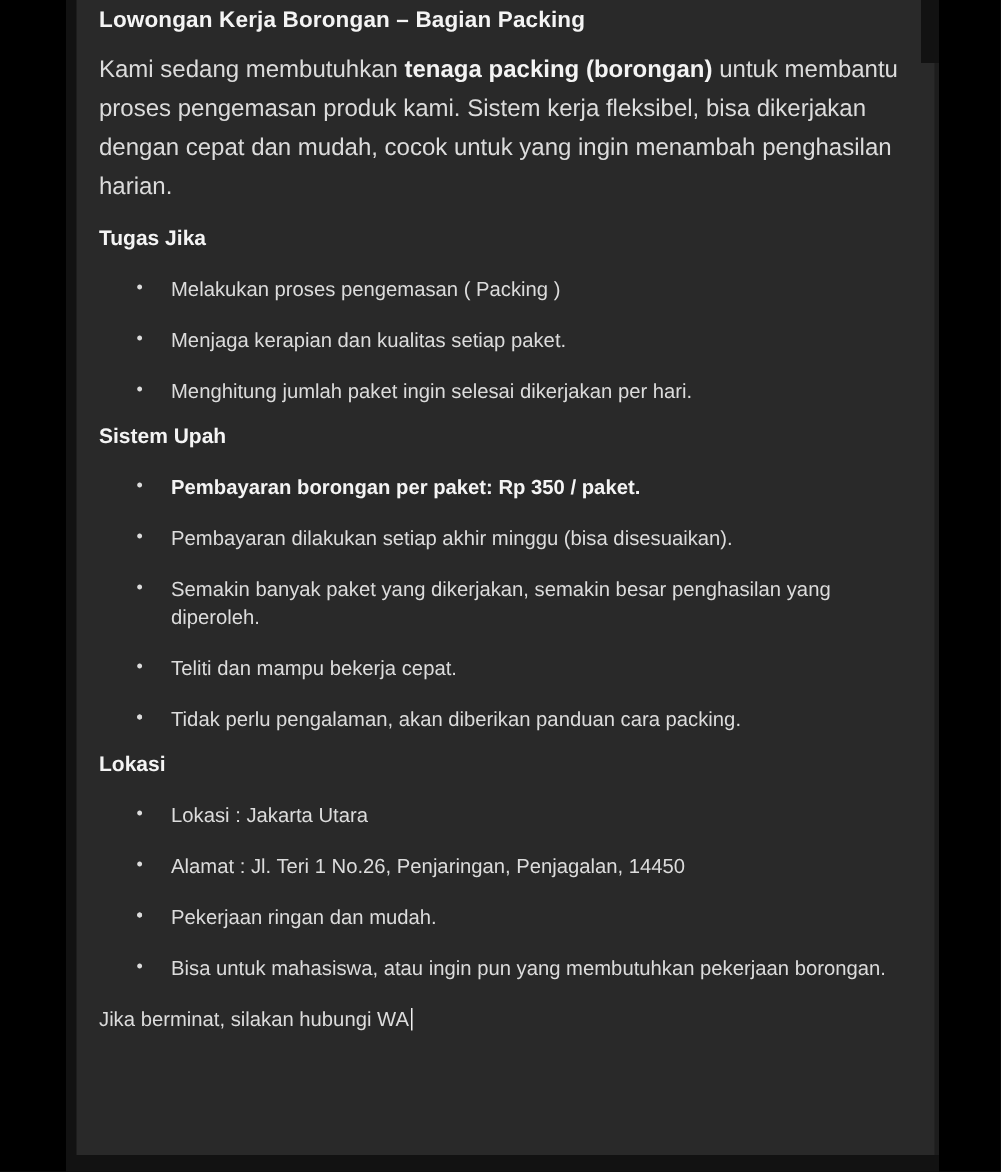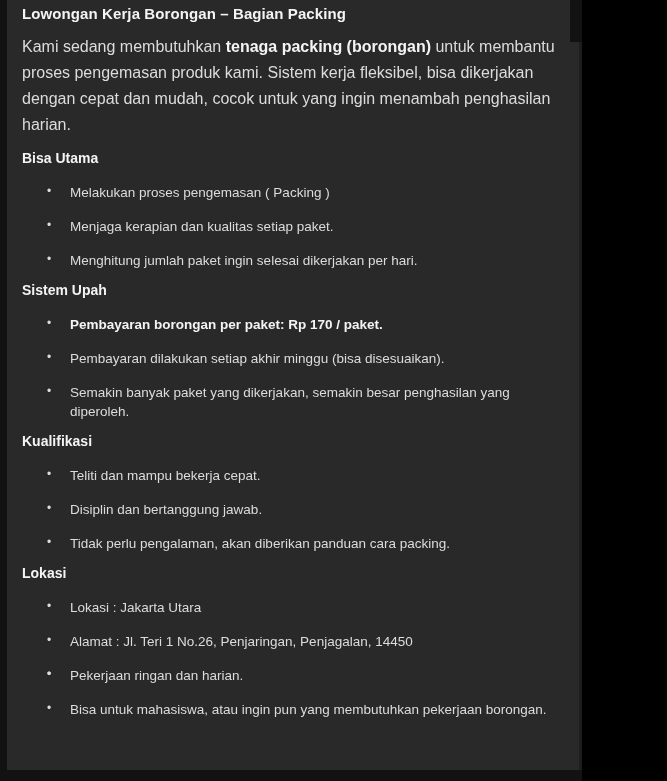--- a/index.html
+++ b/index.html
@@ -8,20 +8,21 @@
     --text:#dcdcdc;
     --bold:#f4f4f4;
   }
   html,body{margin:0;padding:0;background:#000;}
   .page{
     position:relative;
     width:582px;height:781px;
     background:var(--bg);
     overflow:hidden;
     font-family:"Liberation Sans", sans-serif;
+    margin-left:44px;
     -webkit-font-smoothing:antialiased;
   }
   .content{padding:4px 24px 0 22px;}
   h1.doc-title{
     margin:0;
     font-size:15px;line-height:20px;
     font-weight:700;color:var(--bold);
     letter-spacing:.1px;
   }
   p.intro{
@@ -67,47 +68,47 @@
   .edge-bottom{left:0;top:770px;width:667px;height:11px;}
 </style>
 </head>
 <body>
 
 <div class="page">
   <div class="content">
     <h1 class="doc-title">Lowongan Kerja Borongan – Bagian Packing</h1>
     <p class="intro"><span>Kami sedang membutuhkan </span><span class="b">tenaga packing (borongan)</span><span> untuk membantu proses pengemasan produk kami. Sistem kerja fleksibel, bisa dikerjakan dengan cepat dan mudah, cocok untuk yang ingin menambah penghasilan harian.</span></p>
     <div id="sections">
-        <h2 class="heading">Bisa Utama</h2>
+        <h2 class="heading">Tugas Jika</h2>
         <ul class="bullets">
           <li><span class="dot">•</span><span>Melakukan proses pengemasan ( Packing )</span></li>
           <li><span class="dot">•</span><span>Menjaga kerapian dan kualitas setiap paket.</span></li>
           <li><span class="dot">•</span><span>Menghitung jumlah paket ingin selesai dikerjakan per hari.</span></li>
         </ul>
         <h2 class="heading">Sistem Upah</h2>
         <ul class="bullets">
-          <li><span class="dot">•</span><span class="b">Pembayaran borongan per paket: Rp 170 / paket.</span></li>
+          <li><span class="dot">•</span><span class="b">Pembayaran borongan per paket: Rp 350 / paket.</span></li>
           <li><span class="dot">•</span><span>Pembayaran dilakukan setiap akhir minggu (bisa disesuaikan).</span></li>
           <li><span class="dot">•</span><span>Semakin banyak paket yang dikerjakan, semakin besar penghasilan yang diperoleh.</span></li>
         </ul>
-        <h2 class="heading">Kualifikasi</h2>
         <ul class="bullets">
           <li><span class="dot">•</span><span>Teliti dan mampu bekerja cepat.</span></li>
-          <li><span class="dot">•</span><span>Disiplin dan bertanggung jawab.</span></li>
+          <li><span class="dot">•</span></li>
           <li><span class="dot">•</span><span>Tidak perlu pengalaman, akan diberikan panduan cara packing.</span></li>
         </ul>
         <h2 class="heading">Lokasi</h2>
         <ul class="bullets">
           <li><span class="dot">•</span><span>Lokasi : Jakarta Utara</span></li>
           <li><span class="dot">•</span><span>Alamat : Jl. Teri 1 No.26, Penjaringan, Penjagalan, 14450</span></li>
         </ul>
         <ul class="bullets">
           <li><span class="dot">•</span></li>
-          <li><span class="dot">•</span><span>Pekerjaan ringan dan harian.</span></li>
+          <li><span class="dot">•</span><span>Pekerjaan ringan dan mudah.</span></li>
           <li><span class="dot">•</span><span>Bisa untuk mahasiswa, atau ingin pun yang membutuhkan pekerjaan borongan.</span></li>
         </ul>
       </div>
+    <p class="closing"><span>Jika berminat, silakan hubungi WA</span><span class="caret"></span></p>
   </div>
   <div class="edge edge-left"></div>
   <div class="edge edge-right-thin"></div>
   <div class="edge edge-right-corner"></div>
   <div class="edge edge-bottom"></div>
 </div>
 
 </body></html>

